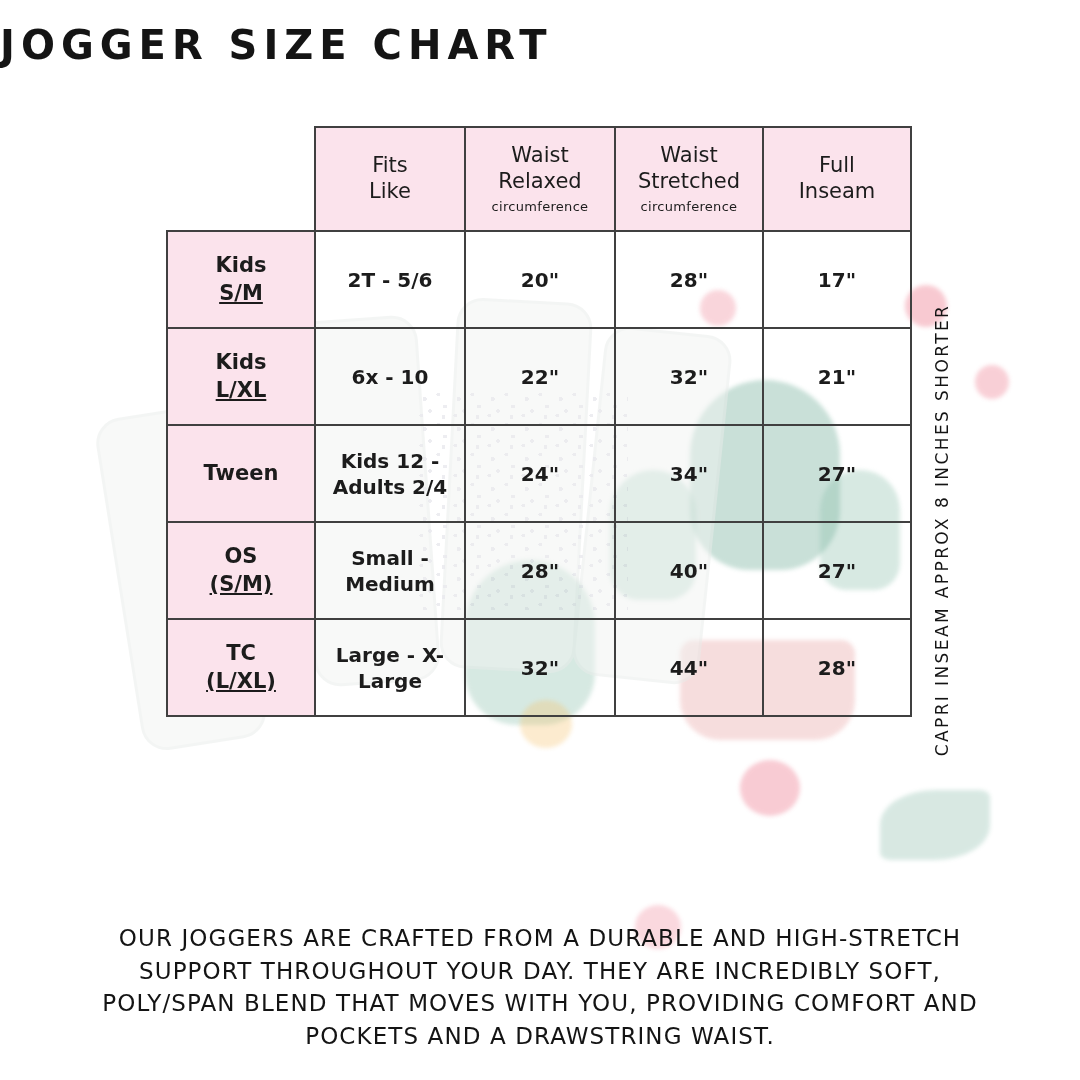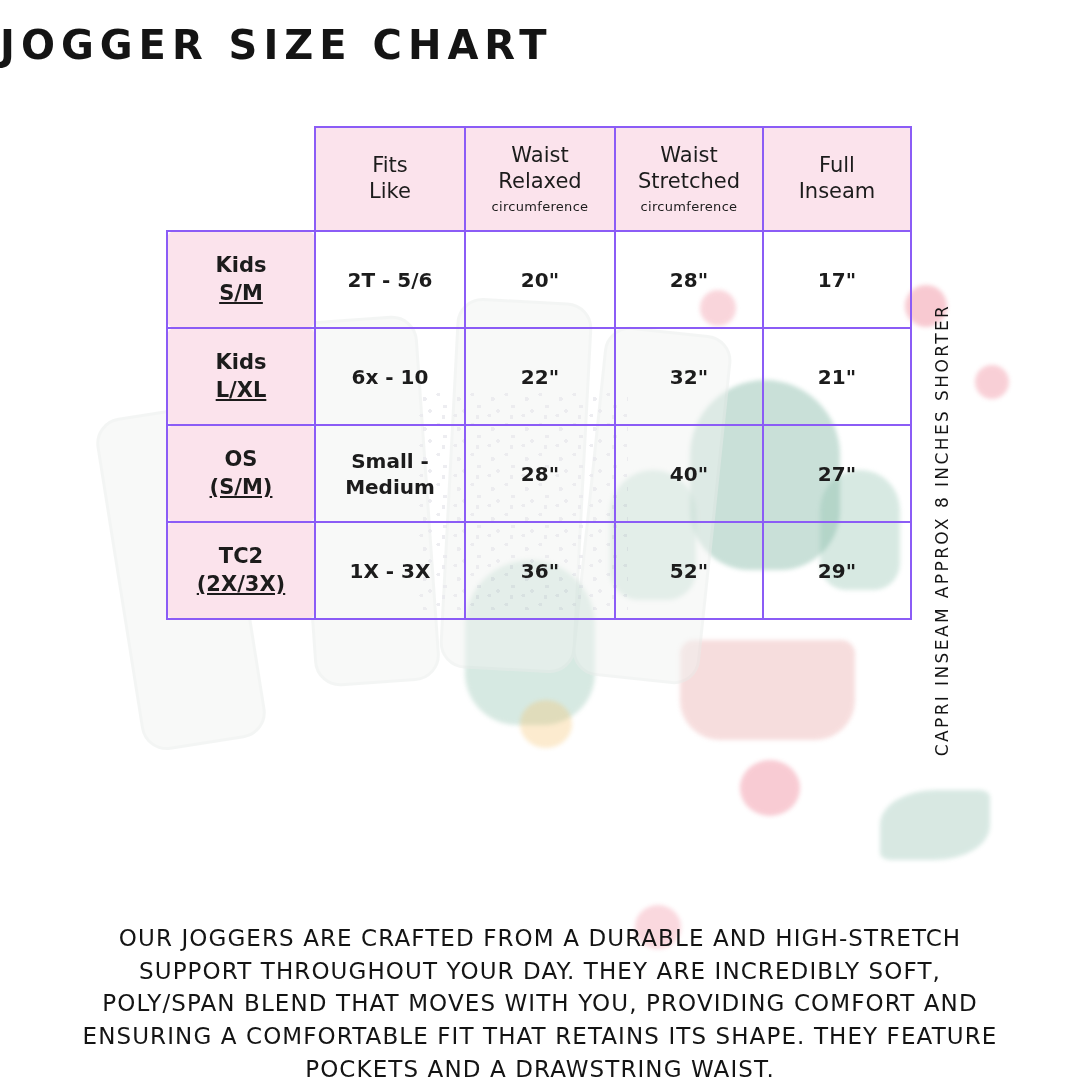--- a/index.html
+++ b/index.html
@@ -143,21 +143,21 @@
   
   .chart {
     position: absolute;
     left: 166px;
     top: 126px;
     width: 744px;
     border-collapse: collapse;
     table-layout: fixed;
   }
   .chart td, .chart th {
-    border: 2px solid #8b5cf6;
+    border: 2px solid #404040;
     padding: 0;
     text-align: center;
     vertical-align: middle;
     font-family: "DejaVu Sans", sans-serif;
     color: #1c1c1c;
   }
   .corner-blank {
     border: none !important;
     background: transparent;
   }
@@ -173,21 +173,20 @@
     font-size: 13px;
     letter-spacing: .3px;
     margin-top: 4px;
   }
   .row-head {
     background: #fbe3ec;
     height: 95px;
     font-size: 21px;
     line-height: 1.3;
     width: 148px;
-    border-radius: 8px;
   }
   .row-head .sub2 {
     display: block;
     text-decoration: underline;
   }
   .data-cell {
     background: #ffffff00;
     height: 95px;
     font-size: 20px;
     line-height: 1.3;
@@ -316,52 +315,64 @@
         <td class="data-cell">
           <span>6x - 10</span>
           <span class="sub2"></span>
         </td>
         <td class="data-cell">22"</td>
         <td class="data-cell">32"</td>
         <td class="data-cell">21"</td>
       </tr>
       <tr>
         <th class="row-head">
+          <span>Tween</span>
+          <span class="sub2"></span>
+        </th>
+        <td class="data-cell">
+          <span>Kids 12 -</span>
+          <span class="sub2">Adults 2/4</span>
+        </td>
+        <td class="data-cell">24"</td>
+        <td class="data-cell">34"</td>
+        <td class="data-cell">27"</td>
+      </tr>
+      <tr>
+        <th class="row-head">
           <span>OS</span>
           <span class="sub2">(S/M)</span>
         </th>
         <td class="data-cell">
           <span>Small -</span>
           <span class="sub2">Medium</span>
         </td>
         <td class="data-cell">28"</td>
         <td class="data-cell">40"</td>
         <td class="data-cell">27"</td>
       </tr>
       <tr>
         <th class="row-head">
-          <span>TC2</span>
-          <span class="sub2">(2X/3X)</span>
-        </th>
-        <td class="data-cell">
-          <span>1X - 3X</span>
-          <span class="sub2"></span>
-        </td>
-        <td class="data-cell">36"</td>
-        <td class="data-cell">52"</td>
-        <td class="data-cell">29"</td>
+          <span>TC</span>
+          <span class="sub2">(L/XL)</span>
+        </th>
+        <td class="data-cell">
+          <span>Large -</span>
+          <span class="sub2">X-Large</span>
+        </td>
+        <td class="data-cell">32"</td>
+        <td class="data-cell">44"</td>
+        <td class="data-cell">28"</td>
       </tr>
     </tbody>
   </table>
 
   <div class="side-note">
     <span>CAPRI INSEAM APPROX 8 INCHES SHORTER</span>
   </div>
 
   <div class="footer">
     <div>OUR JOGGERS ARE CRAFTED FROM A DURABLE AND HIGH-STRETCH</div>
     <div>SUPPORT THROUGHOUT YOUR DAY. THEY ARE INCREDIBLY SOFT,</div>
     <div>POLY/SPAN BLEND THAT MOVES WITH YOU, PROVIDING COMFORT AND</div>
-    <div>ENSURING A COMFORTABLE FIT THAT RETAINS ITS SHAPE. THEY FEATURE</div>
     <div>POCKETS AND A DRAWSTRING WAIST.</div>
   </div>
 
 </div>
 
 </body></html>

